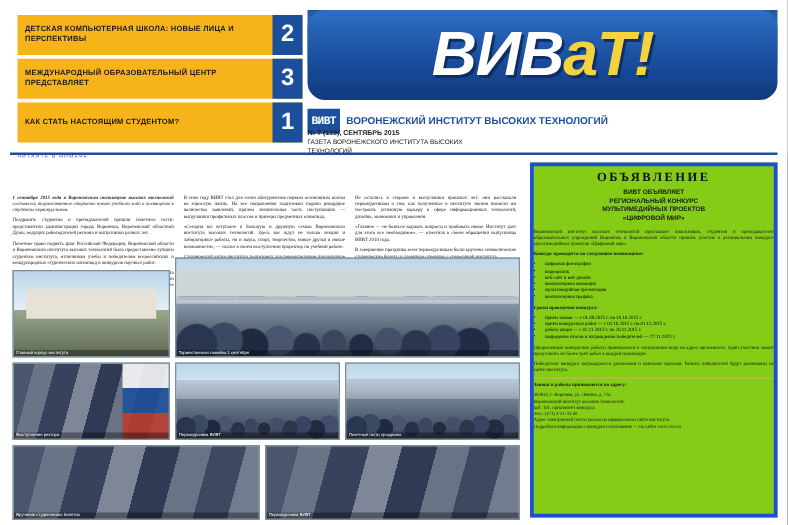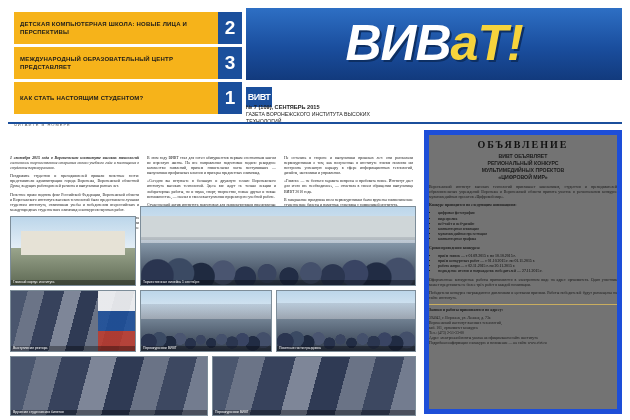--- a/index.html
+++ b/index.html
@@ -91,21 +91,21 @@
     height: 74px;
     background: linear-gradient(180deg, #1d55a5 0%, #17439180 60%, #ffffff 60%, #ffffff 100%);
   }
   .logo-box {
     position: absolute;
     left: 0;
     top: 0;
     right: 0;
     height: 72px;
     background: linear-gradient(180deg,#2e6fc4 0%, #1a4e9e 55%, #123a7d 100%);
-    border-radius: 0;
+    border-radius: 14px;
   }
   .logo-text {
     position: absolute;
     left: 50%;
     top: 50%;
     transform: translate(-50%,-52%);
     font-family: "Liberation Sans", sans-serif;
     font-weight: bold;
     font-style: italic;
     font-size: 50px;
@@ -122,21 +122,21 @@
     height: 22px;
     display: flex;
     align-items: center;
     gap: 5px;
   }
   .inst-mark {
     width: 26px;
     height: 20px;
     background: #1b4f9c;
     color: #fff;
-    font-family: Liberation Sans, sans-serif;
+    font-family: Liberation Mono, monospace;
     font-weight: bold;
     font-size: 9px;
     line-height: 20px;
     text-align: center;
     letter-spacing: -0.5px;
   }
   .inst-name {
     font-family: "Liberation Sans", sans-serif;
     font-weight: bold;
     font-size: 8px;
@@ -195,22 +195,22 @@
   .col p { margin: 0 0 3px 0; }
   .col p.lead { font-style: italic; }
   .col p.lead::first-line { font-weight: bold; }
   
   .rail {
     position: absolute;
     right: 8px;
     top: 130px;
     width: 198px;
     bottom: 6px;
-    background: #737373;
-    border: 5px solid #1d4ed8;
+    background: #84cc16;
+    border: 3px solid #1d4ed8;
     padding: 4px 0;
     box-sizing: border-box;
     overflow: hidden;
   }
   .rail-title {
     text-align: center;
     font-family: "Liberation Serif", serif;
     font-weight: bold;
     font-size: 10px;
     letter-spacing: 2px;
@@ -323,20 +323,21 @@
     </div>
 
     <div class="mast-right">
       <div class="logo-band">
         <div class="logo-box">
           <div class="logo-text"><span>ВИВ</span><span class="accent">аТ!</span></div>
         </div>
       </div>
       <div class="inst-row">
         <div class="inst-mark">ВИВТ</div>
+        <div class="inst-name">Воронежский институт высоких технологий</div>
       </div>
     </div>
 
     <div class="mast-meta">
       <div class="issue">№ 7 (109), СЕНТЯБРЬ 2015</div>
       <div>ГАЗЕТА ВОРОНЕЖСКОГО ИНСТИТУТА ВЫСОКИХ ТЕХНОЛОГИЙ</div>
     </div>
 
     <div class="mast-rule"></div>
   </div>

